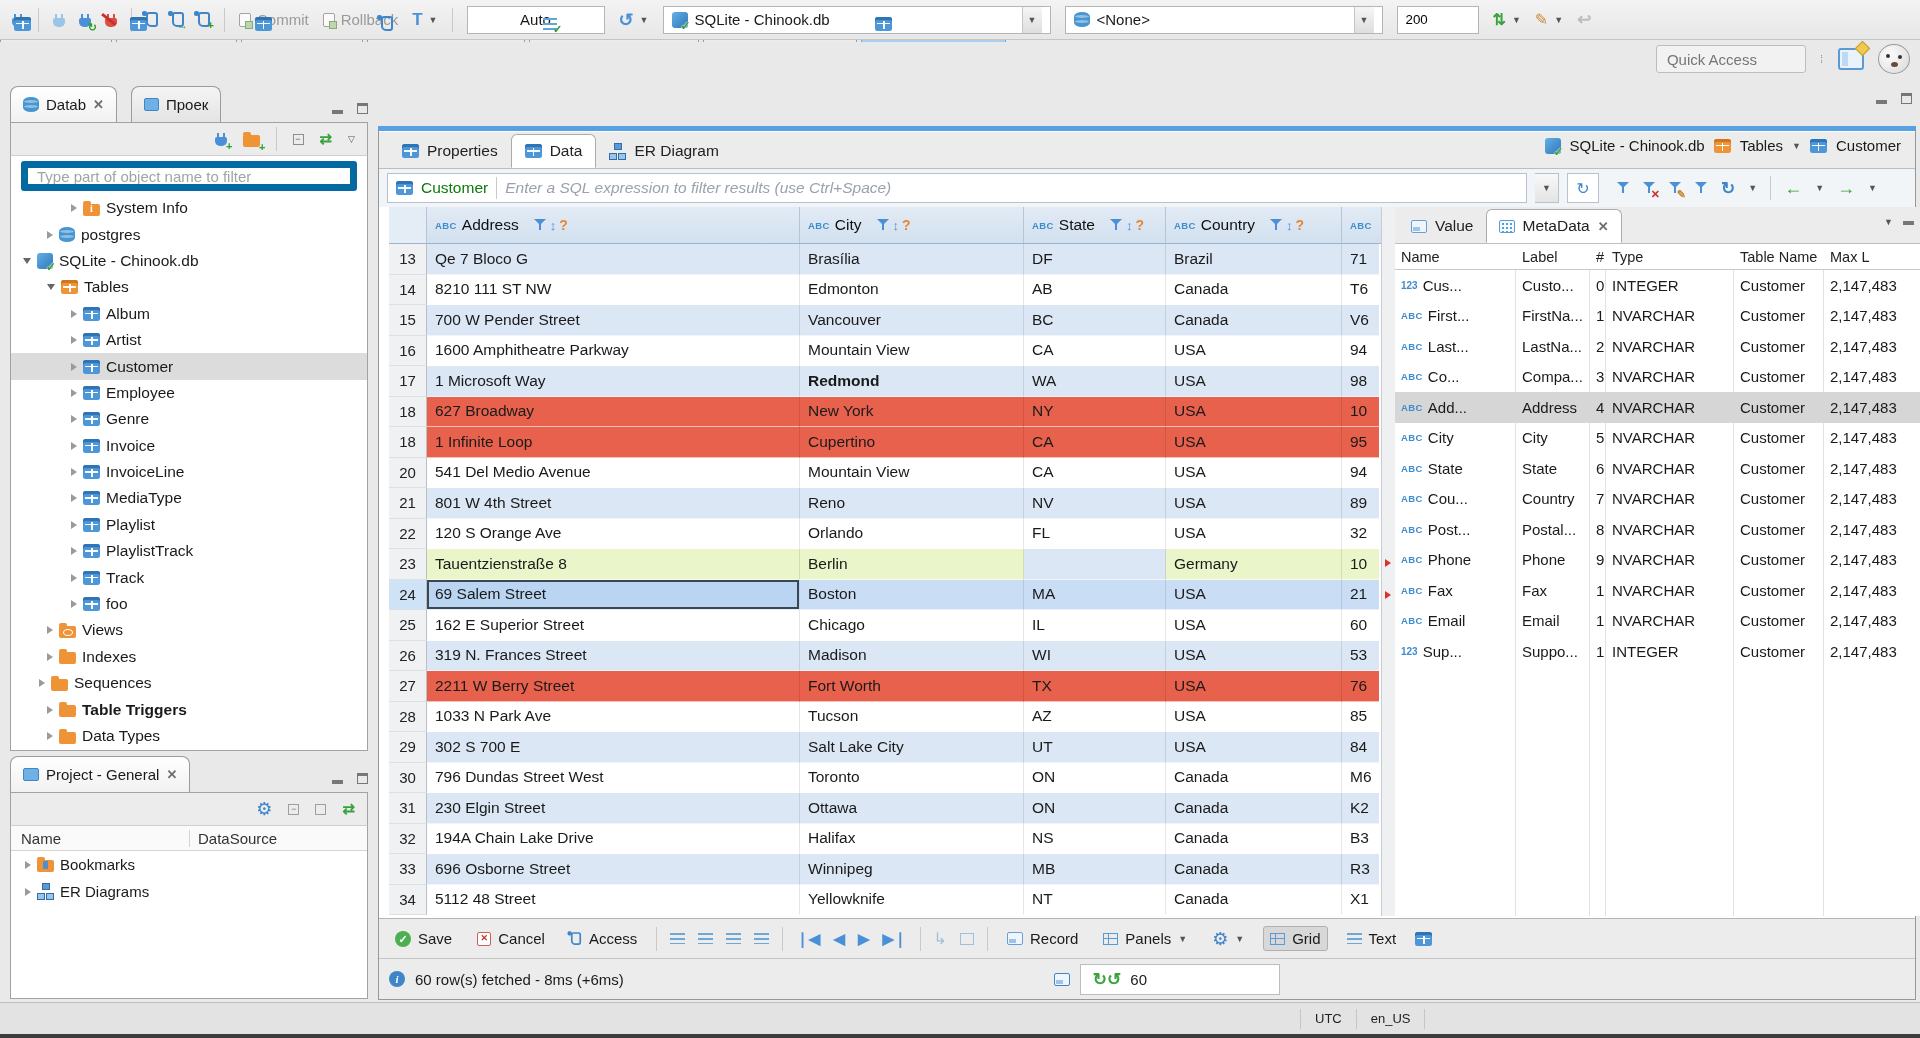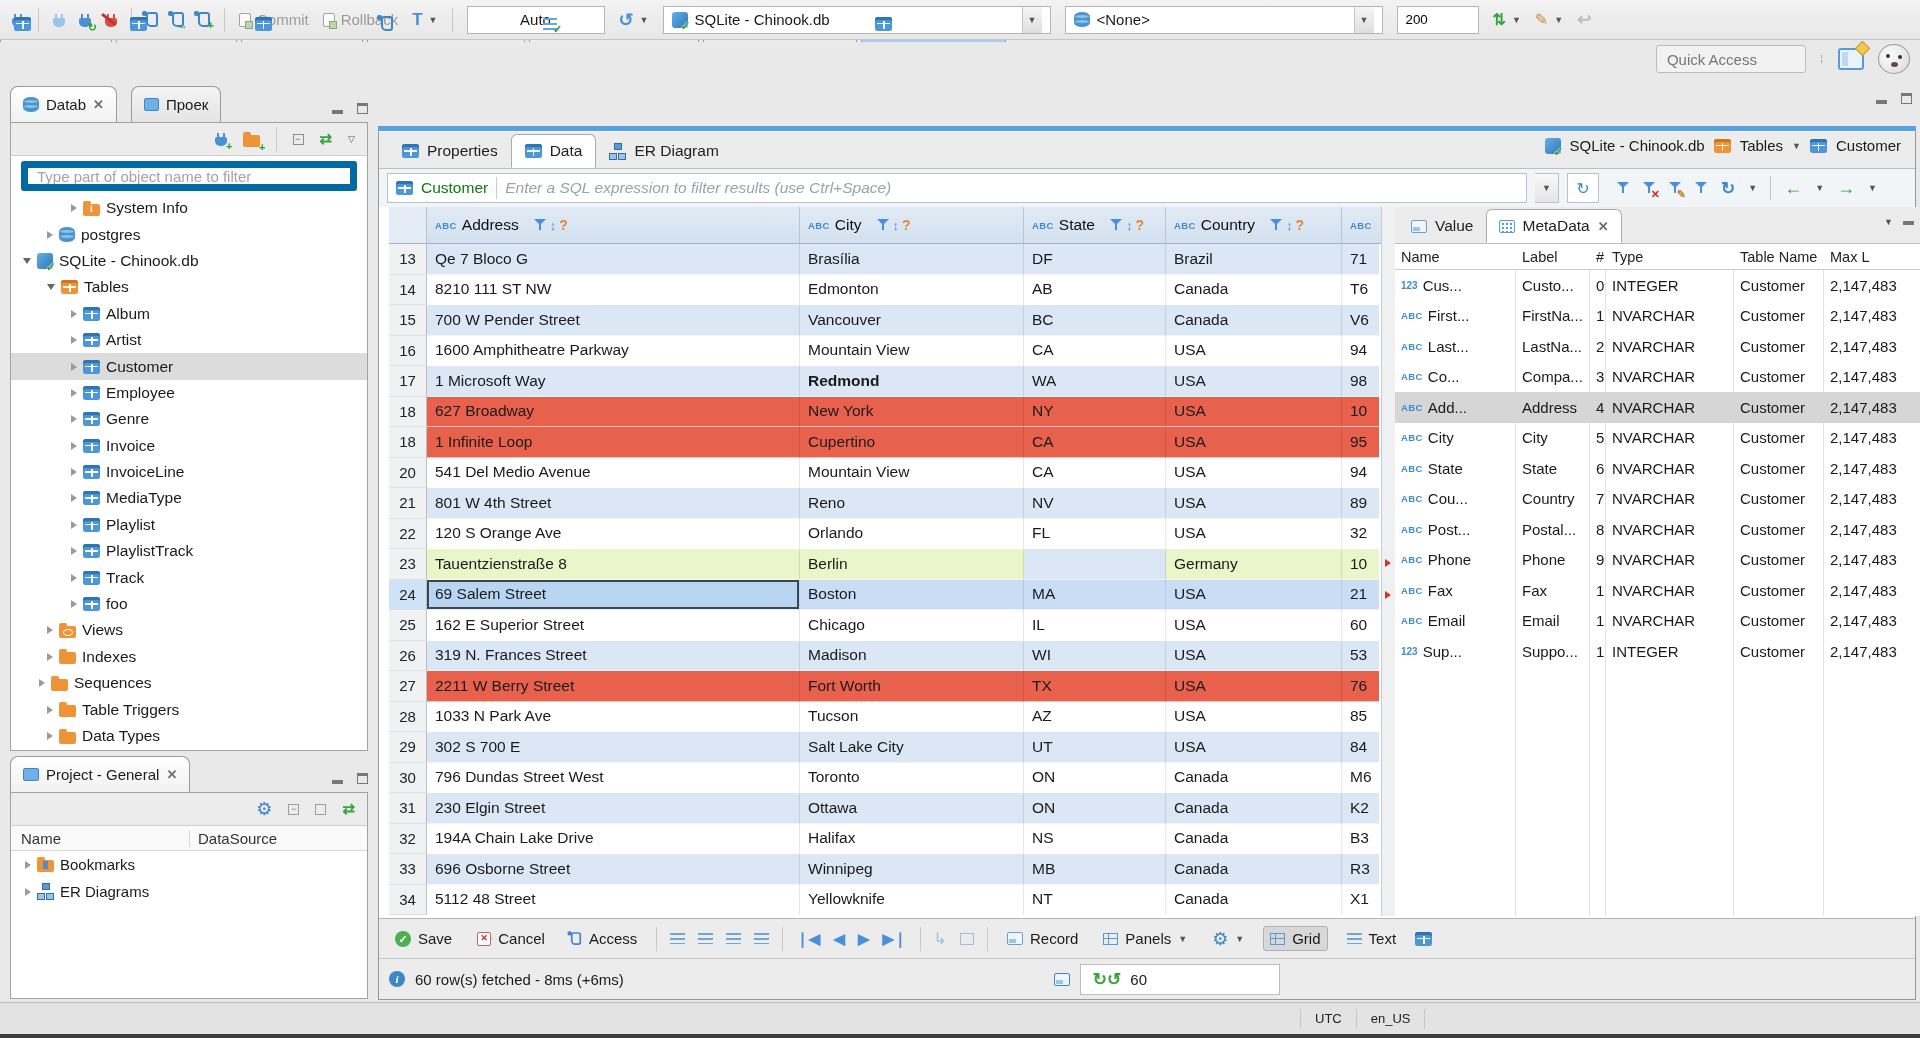--- a/index.html
+++ b/index.html
@@ -369,21 +369,21 @@
         <div class="trow" style="padding-left: 36px;">
           <span class="tw"></span>
           <span class="icf"></span>
           <span class="lbl">Indexes</span>
         </div>
         <div class="trow" style="padding-left: 28px;">
           <span class="tw"></span>
           <span class="icf"></span>
           <span class="lbl">Sequences</span>
         </div>
-        <div class="trow" style="padding-left: 36px;">
+        <div class="trow" style="padding-left: 36px; font-weight: bold;">
           <span class="tw"></span>
           <span class="icf"></span>
           <span class="lbl">Table Triggers</span>
         </div>
         <div class="trow" style="padding-left: 36px;">
           <span class="tw"></span>
           <span class="icf"></span>
           <span class="lbl">Data Types</span>
         </div>
       </div>

